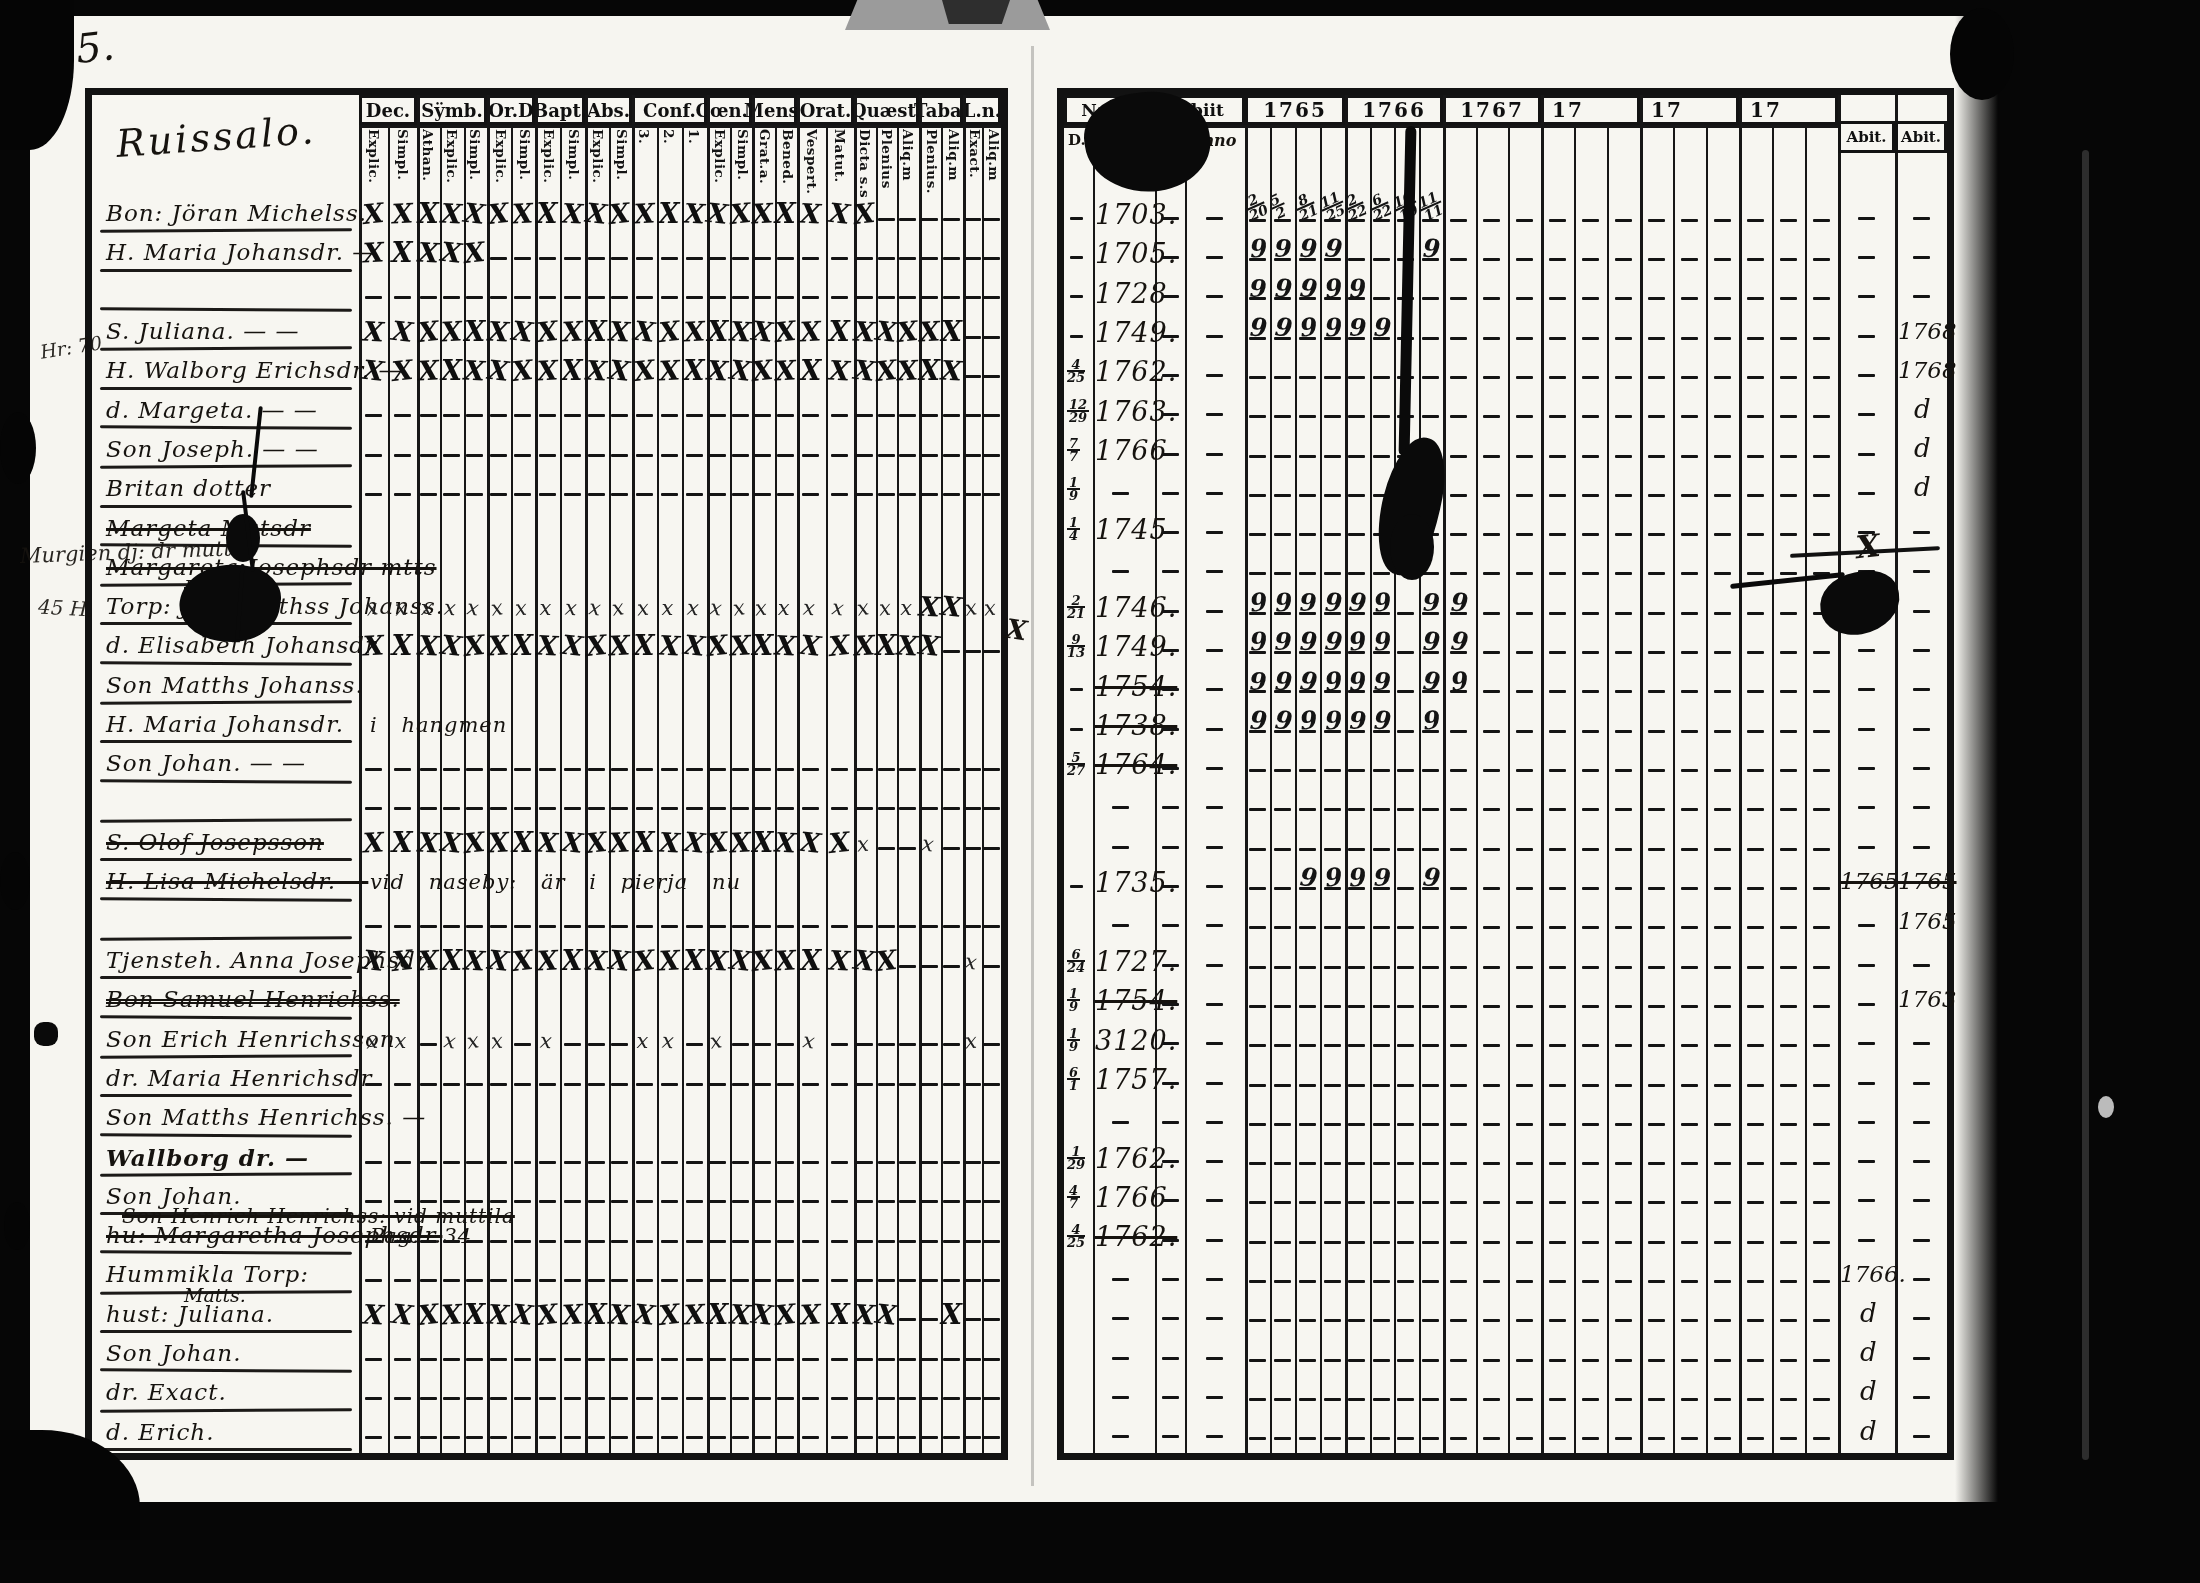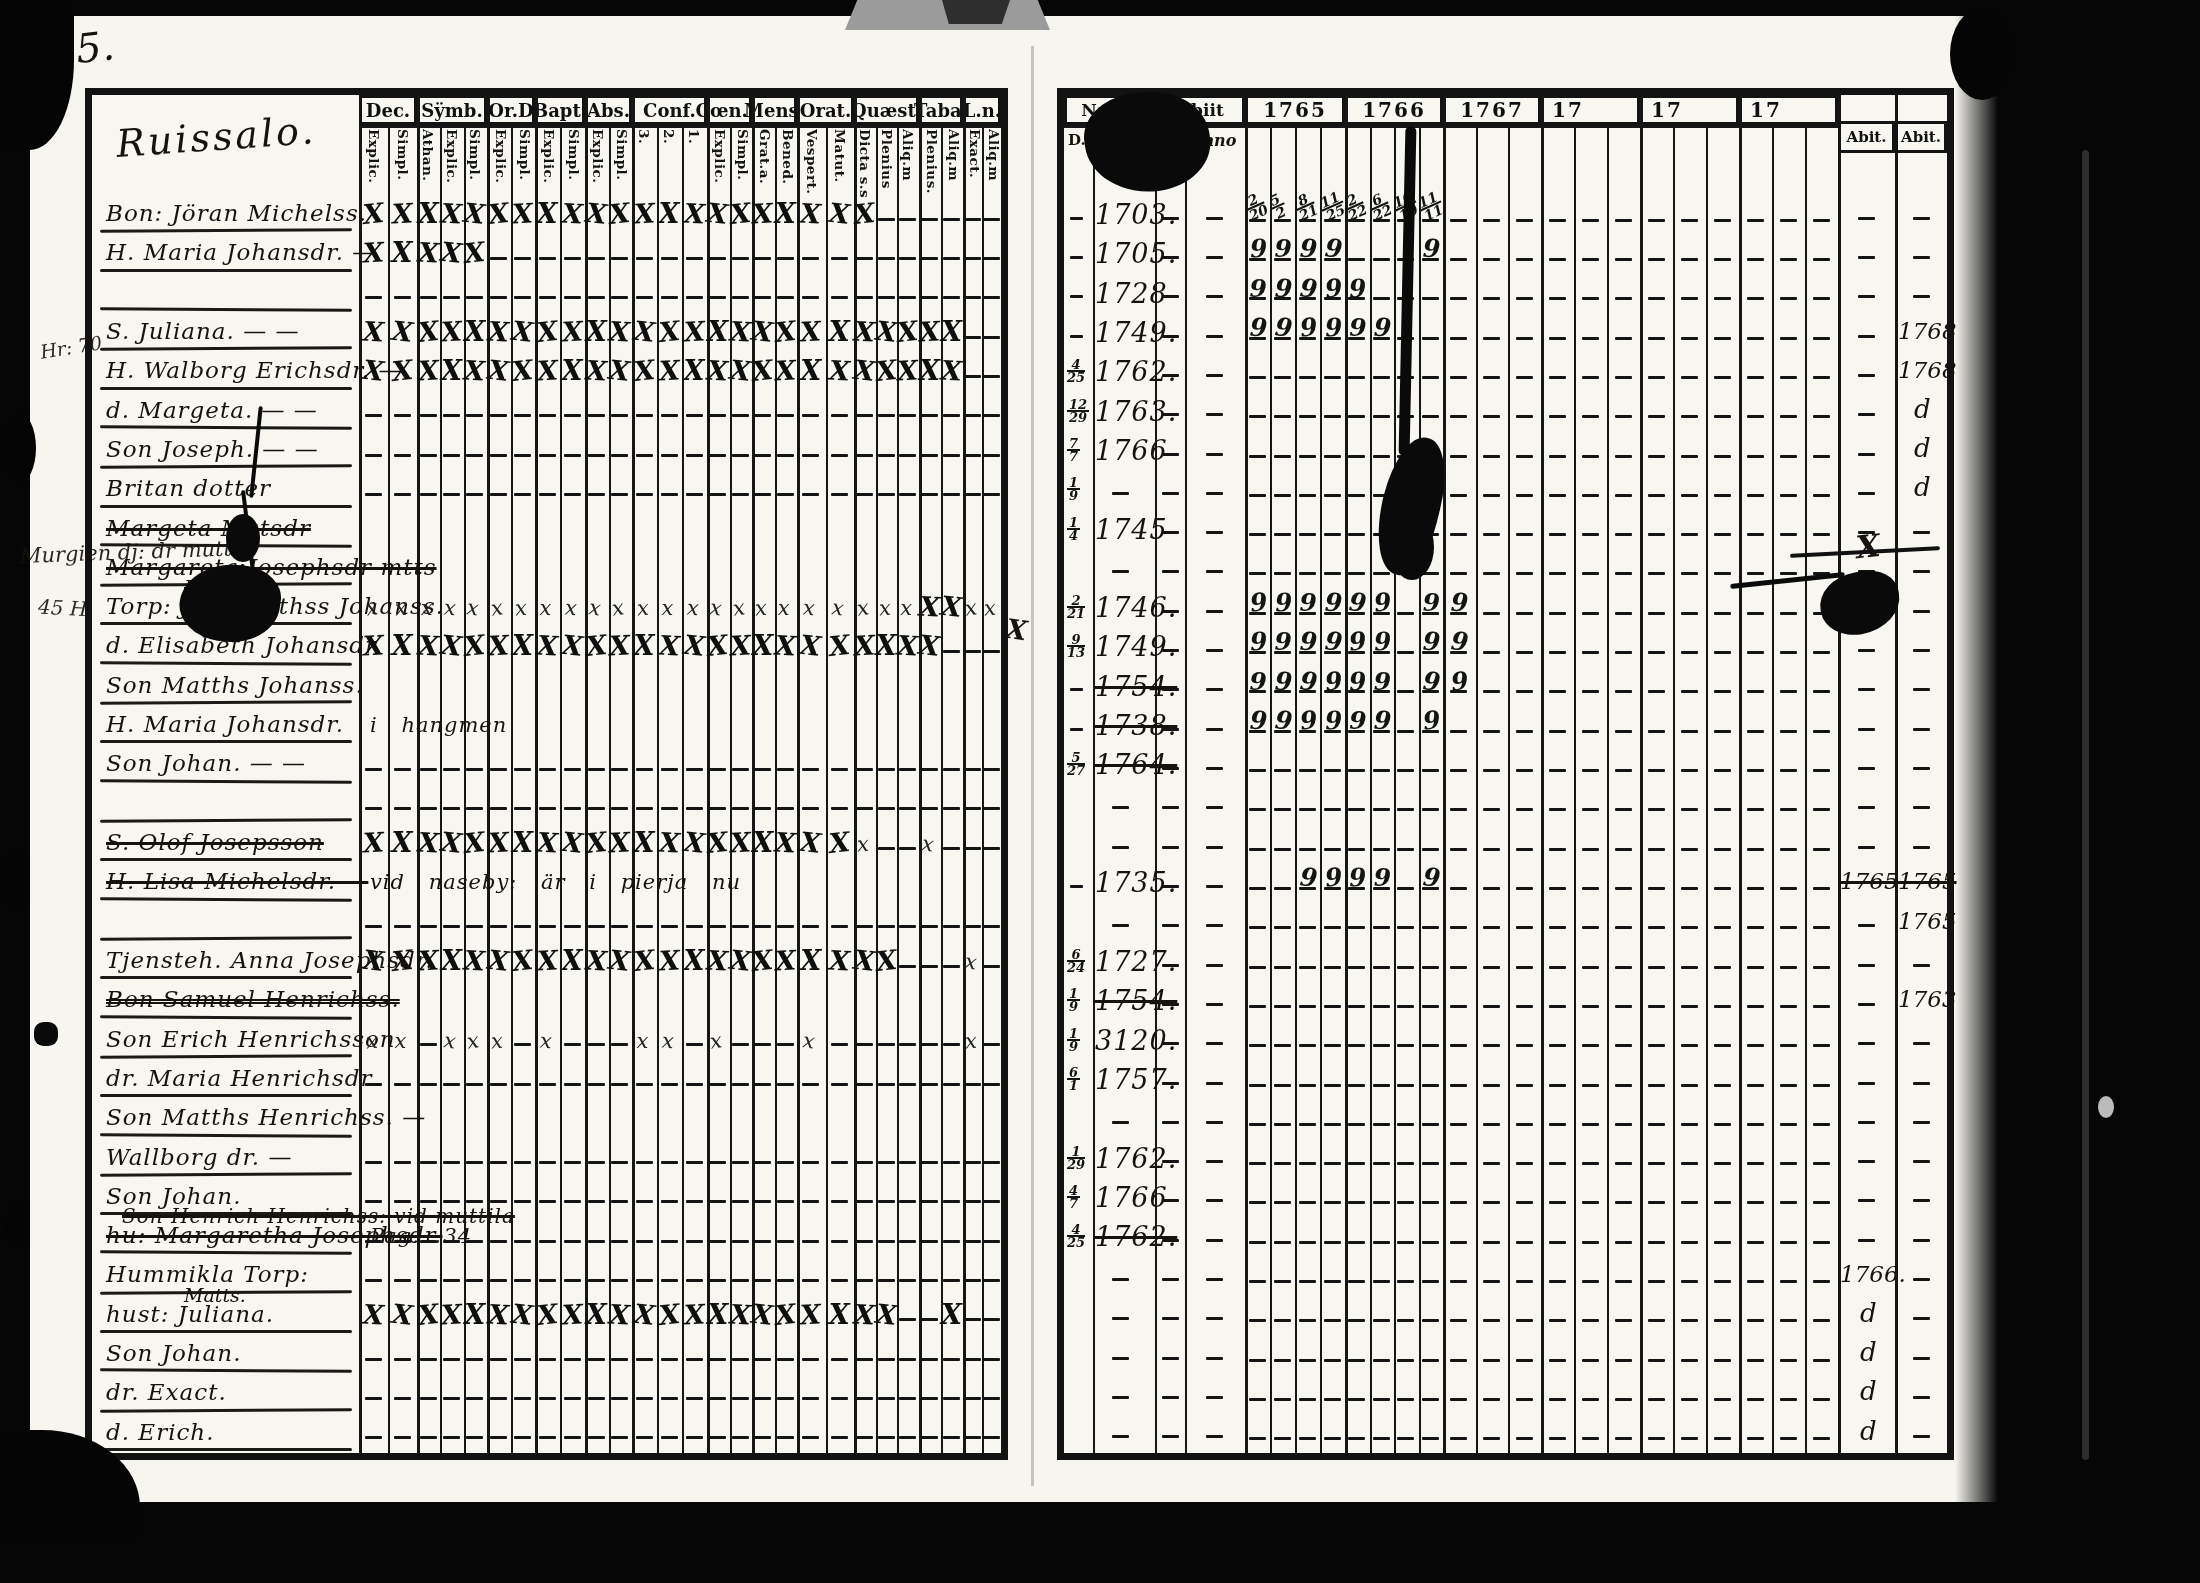--- a/index.html
+++ b/index.html
@@ -605,21 +605,21 @@
         <div class="dsh" style="left: 763.833px; top: 987.531px;"></div>
         <div class="dsh" style="left: 785.5px; top: 987.531px;"></div>
         <div class="dsh" style="left: 807.167px; top: 987.531px;"></div>
         <div class="dsh" style="left: 829px; top: 987.531px;"></div>
         <div class="dsh" style="left: 851px; top: 987.531px;"></div>
         <div class="dsh" style="left: 871.5px; top: 987.531px;"></div>
         <div class="dsh" style="left: 890.5px; top: 987.531px;"></div>
         <div class="ul" style="left: 8px; top: 1038.5px; width: 252px; transform: rotate(0.35deg);"></div>
         <div class="hw" style="left: 14px; top: 1009.19px; font-size: 23px; letter-spacing: 1px;">Son Matths Henrichss. —</div>
         <div class="ul" style="left: 8px; top: 1077.81px; width: 252px; transform: rotate(-0.35deg);"></div>
-        <div class="hw" style="left: 14px; top: 1048.5px; font-size: 23px; letter-spacing: 1px;">Wallborg dr. —</div>
+        <div class="hw" style="left: 14px; top: 1048.5px; font-size: 23px; letter-spacing: 1px; font-weight: bold;">Wallborg dr. —</div>
         <div class="dsh" style="left: 272.5px; top: 1066.16px;"></div>
         <div class="dsh" style="left: 301.5px; top: 1066.16px;"></div>
         <div class="dsh" style="left: 327.667px; top: 1066.16px;"></div>
         <div class="dsh" style="left: 351px; top: 1066.16px;"></div>
         <div class="dsh" style="left: 374.333px; top: 1066.16px;"></div>
         <div class="dsh" style="left: 398px; top: 1066.16px;"></div>
         <div class="dsh" style="left: 422px; top: 1066.16px;"></div>
         <div class="dsh" style="left: 446.5px; top: 1066.16px;"></div>
         <div class="dsh" style="left: 471.5px; top: 1066.16px;"></div>
         <div class="dsh" style="left: 495.75px; top: 1066.16px;"></div>

